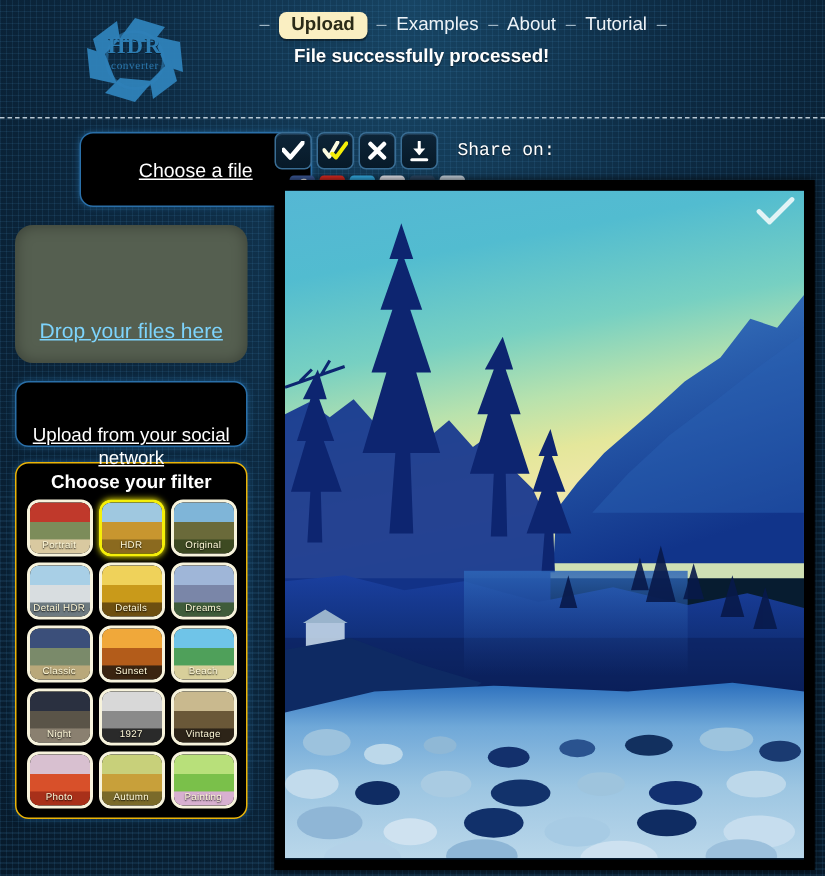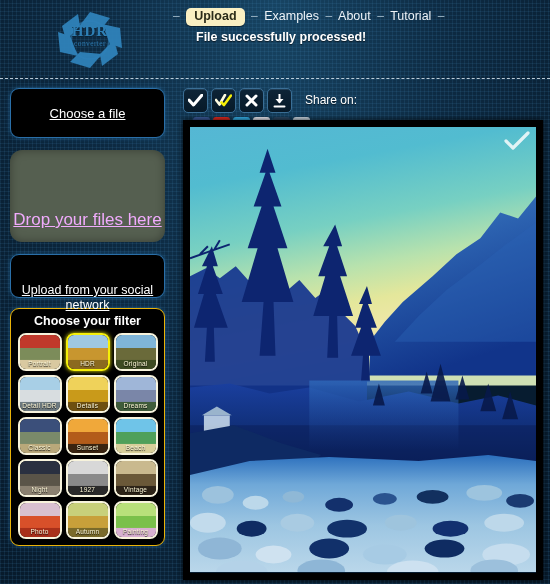--- a/index.html
+++ b/index.html
@@ -68,32 +68,32 @@
 
   
   #sidebar { position:absolute; left:10px; top:88px; width:155px; }
 
   .panel-btn {
     width:155px; background:#000000; border:1px solid #2a6fa8;
     border-radius:9px; text-align:center; color:#ffffff;
     box-shadow:0 0 5px rgba(40,120,180,0.55);
   }
   #choose-file {
-    height:50px; line-height:50px; font-size:13px;
+    height:50px; line-height:50px; font-size:13px;margin-left:43px;
   }
   #choose-file span { text-decoration:underline; }
 
   #dropzone {
     margin-top:12px; width:155px; height:92px;
     background:#555f50; border-radius:12px;
     display:flex; align-items:center; justify-content:center;
     box-shadow:inset 0 0 10px rgba(0,0,0,0.35);
   }
   #dropzone span {
-    color:#f0abfc; font-size:17px; text-decoration:underline;margin-top:48px;
+    color:#7dd3fc; font-size:14px; text-decoration:underline;margin-top:48px;
   }
 
   #upload-social {
     margin-top:12px; height:44px; display:flex; align-items:center;
     justify-content:center; padding:0 6px;
   }
   #upload-social span {
     font-size:12.5px; line-height:15px; text-decoration:underline;margin-top:44px;
   }
 
@@ -122,21 +122,21 @@
   .filter-thumb { position:absolute; inset:0; }
   .filter-label {
     position:absolute; left:0; right:0; bottom:1px;
     text-align:center; font-size:6.5px; color:#fff9d8;
     text-shadow:0 1px 1px rgba(0,0,0,0.95);
     letter-spacing:0.2px; line-height:8px;
   }
 
   
   #toolbar {
-    position:absolute; left:183px; top:88px; width:284px; height:26px;
+    position:absolute; left:183px; top:88px; width:284px; height:26px;font-family:Liberation Mono, monospace;
   }
   .tool-btn {
     width:25px; height:25px; float:left; margin-right:3px;
     border:1px solid #3a6e95; border-radius:5px;
     background:linear-gradient(180deg,#0d2437,#071a29);
     display:flex; align-items:center; justify-content:center;
     box-shadow:inset 0 1px 0 rgba(120,180,220,0.18);
   }
   #share-label {
     float:left; margin-left:10px; line-height:25px;

